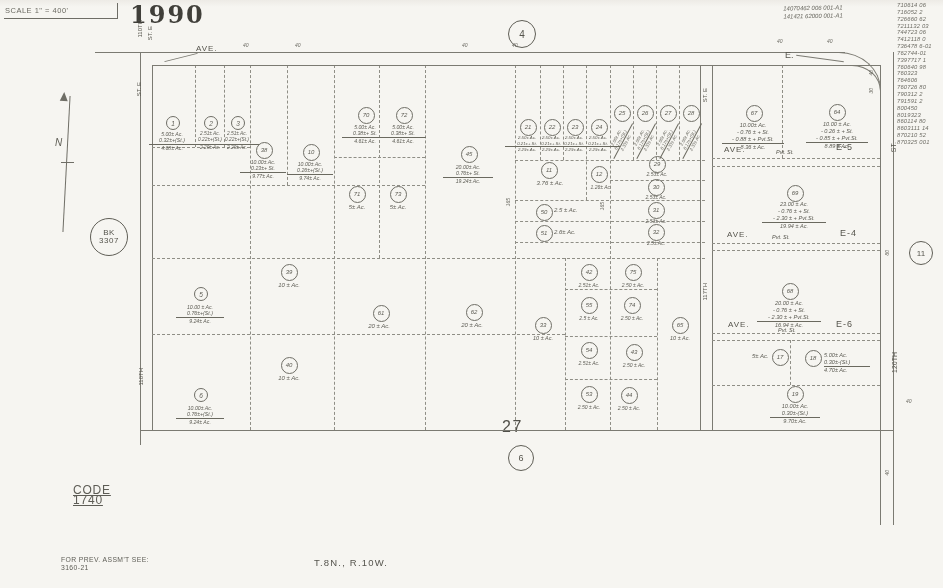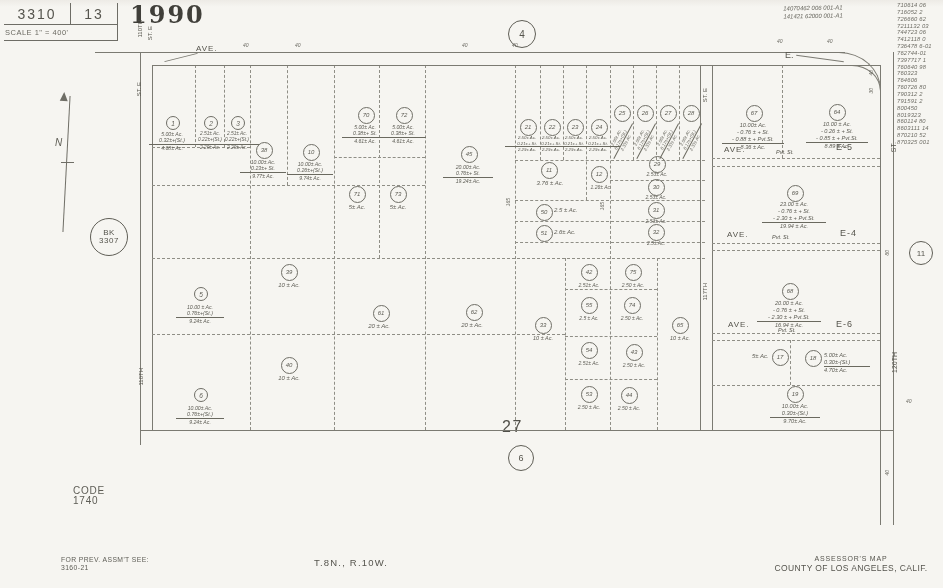--- a/index.html
+++ b/index.html
@@ -34,37 +34,33 @@
   #narrow-cross{left:61px;top:162px;width:13px;border-top:1px solid #6f6e66;}
   
   #sec27{left:502px;top:418px;font-size:16px;letter-spacing:1.5px;color:#504f48;}
   
   #curve1{left:838px;top:52px;width:42px;height:38px;border-top:1px solid #7b7a72;border-right:1px solid #7b7a72;border-top-right-radius:42px 38px;}
   #curve2{left:851px;top:65px;width:29px;height:26px;border-top:1px solid #7b7a72;border-right:1px solid #7b7a72;border-top-right-radius:29px 26px;}
   
   #leader-ave{left:164px;top:57px;width:34px;border-top:1px solid #7b7a72;transform:rotate(-14deg);}
   #leader-e{left:796px;top:58px;width:48px;border-top:1px solid #7b7a72;transform:rotate(8deg);}
   
-  #code{left:73px;top:486px;font-size:10px;line-height:9.5px;letter-spacing:.8px;color:#5d5c55;}
+  #code{left:73px;top:486px;font-size:12px;line-height:9.5px;letter-spacing:.8px;color:#5d5c55;text-decoration:underline;}
   #prev{left:61px;top:556px;font-size:6.8px;line-height:7.5px;letter-spacing:.4px;color:#5d5c55;}
   #township{left:314px;top:557px;font-size:9.5px;letter-spacing:1.2px;color:#55544d;}
   #assessor{left:765px;top:555px;width:172px;text-align:center;color:#55544d;}
   #assessor .a1{font-size:7px;letter-spacing:.8px;}
   #assessor .a2{font-size:8.5px;letter-spacing:.4px;margin-top:1px;}
 </style>
 </head>
 <body>
 
 <div id="stage">
 
   <div class="abs" id="bookbox">
-    <div class="row1">
-      <div class="cell c1">3310</div>
-      <div class="cell c2">13</div>
-    </div>
     <div class="row2">SCALE 1" = 400'</div>
   </div>
 
   <div class="abs" id="yearstamp">1990</div>
 
   <div class="abs" id="topnotes">
     <div>14070462 006 001-A1</div>
     <div>141421 62000 001-A1</div>
   </div>
 
@@ -112,24 +108,20 @@
 
   <div class="abs" id="code">
     <div>CODE</div>
     <div>1740</div>
   </div>
   <div class="abs" id="prev">
     <div>FOR PREV. ASSM'T SEE:</div>
     <div>3160-21</div>
   </div>
   <div class="abs" id="township">T.8N., R.10W.</div>
-  <div class="abs" id="assessor">
-    <div class="a1">ASSESSOR'S MAP</div>
-    <div class="a2">COUNTY OF LOS ANGELES, CALIF.</div>
-  </div>
 
 <div style="position: absolute; left: 140px; top: 52px; width: 0px; height: 393px; border-left: 1px solid rgb(123, 122, 114);"></div>
     <div style="position: absolute; left: 152px; top: 65px; width: 0px; height: 365px; border-left: 1px solid rgb(123, 122, 114);"></div>
     <div style="position: absolute; left: 195px; top: 65px; width: 0px; height: 82px; border-left: 1px dashed rgb(143, 142, 134);"></div>
     <div style="position: absolute; left: 224px; top: 65px; width: 0px; height: 82px; border-left: 1px dashed rgb(143, 142, 134);"></div>
     <div style="position: absolute; left: 250px; top: 65px; width: 0px; height: 365px; border-left: 1px dashed rgb(143, 142, 134);"></div>
     <div style="position: absolute; left: 287px; top: 65px; width: 0px; height: 120px; border-left: 1px dashed rgb(143, 142, 134);"></div>
     <div style="position: absolute; left: 334px; top: 65px; width: 0px; height: 365px; border-left: 1px dashed rgb(143, 142, 134);"></div>
     <div style="position: absolute; left: 379px; top: 65px; width: 0px; height: 193px; border-left: 1px dashed rgb(143, 142, 134);"></div>
     <div style="position: absolute; left: 425px; top: 65px; width: 0px; height: 365px; border-left: 1px dashed rgb(143, 142, 134);"></div>

